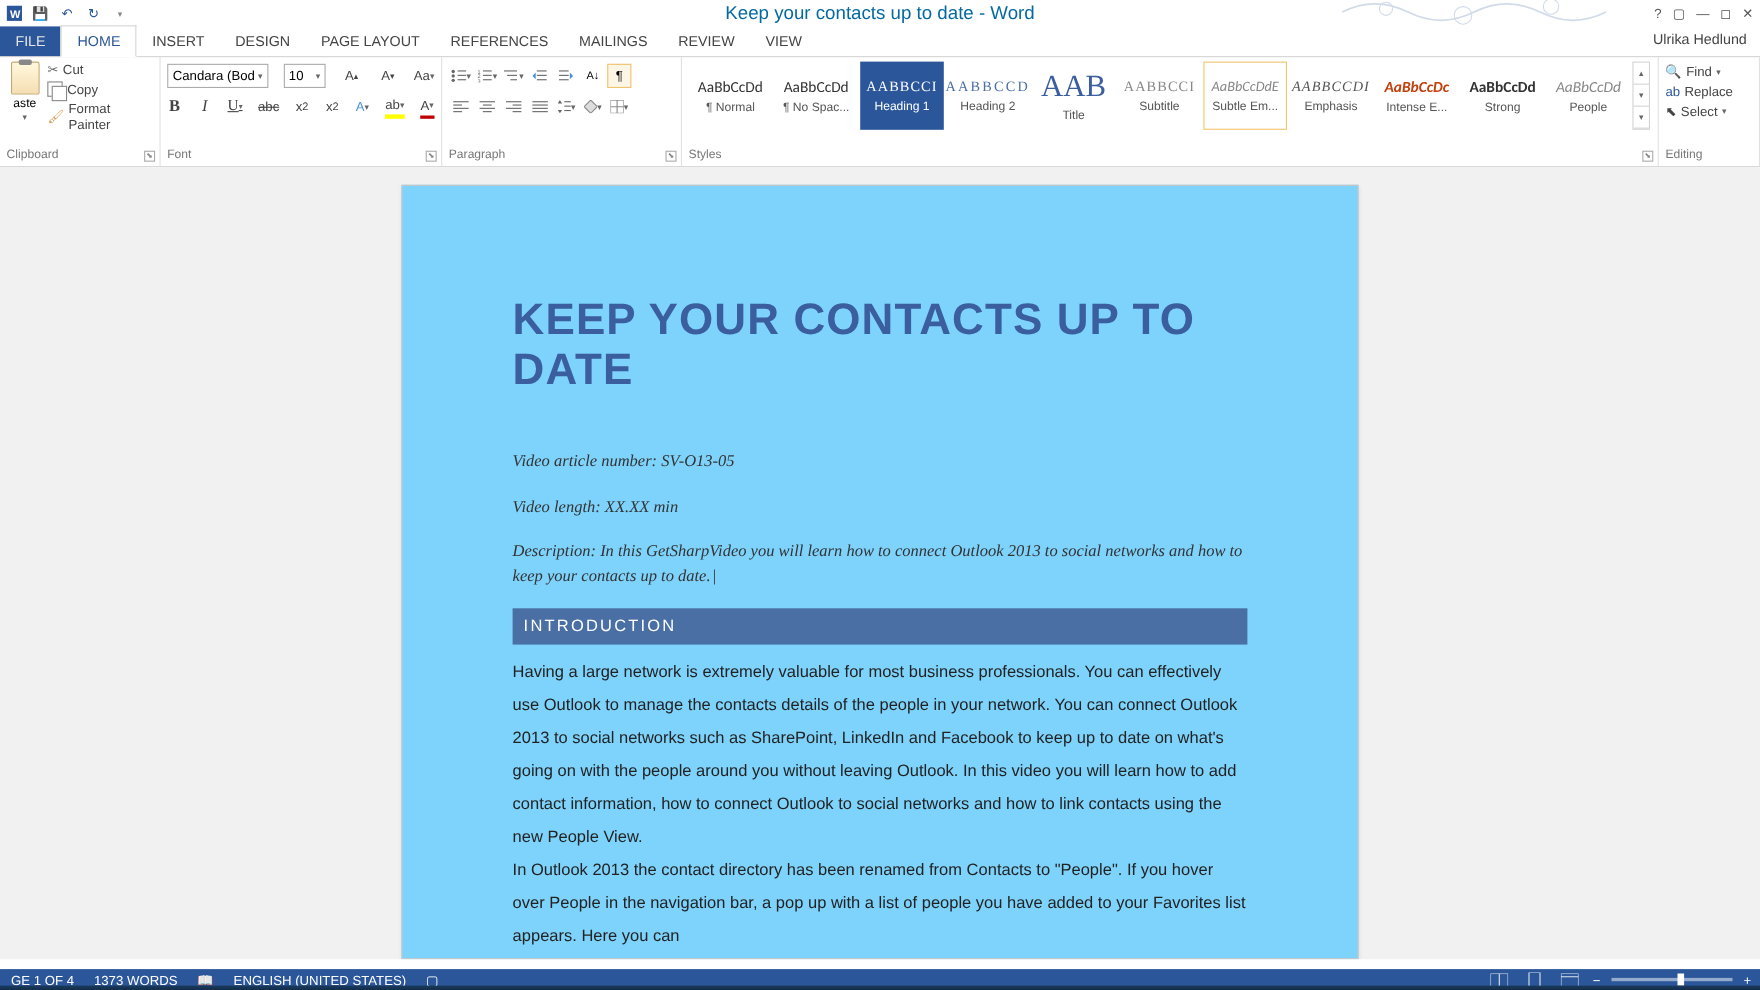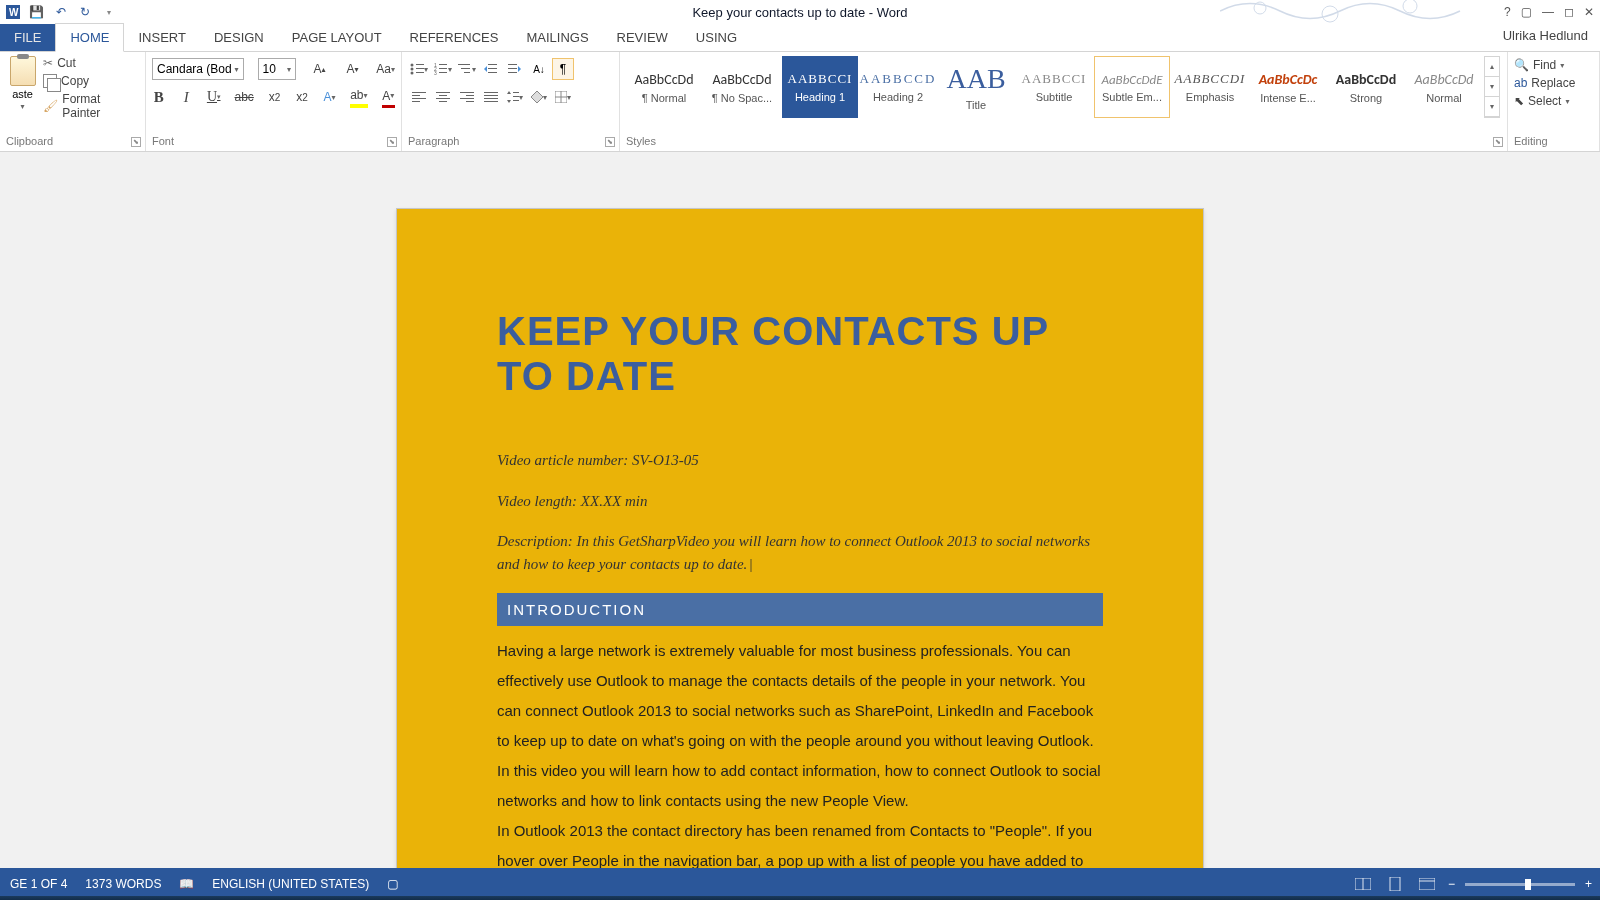--- a/index.html
+++ b/index.html
@@ -2,21 +2,21 @@
 <html><head>
 <meta charset="utf-8">
 <style>
 * { margin: 0; padding: 0; box-sizing: border-box; }
 body { font-family: "Segoe UI", Tahoma, sans-serif; font-size: 12px; background: #fff; overflow: hidden; width: 1600px; height: 900px; position: relative; }
 
 
 .titlebar { height: 24px; background: #fff; display: flex; align-items: center; position: relative; }
 .qat { display: flex; align-items: center; gap: 6px; padding-left: 4px; }
 .qat-icon { width: 18px; height: 18px; display: flex; align-items: center; justify-content: center; color: #2b579a; }
-.title-center { position: absolute; left: 50%; transform: translateX(-50%); color: #0f172a; font-size: 13px; }
+.title-center { position: absolute; left: 50%; transform: translateX(-50%); color: #0369a1; font-size: 17px; }
 .title-right { position: absolute; right: 6px; display: flex; gap: 10px; align-items: center; color: #555; }
 .swirl { position: absolute; right: 120px; top: -4px; width: 260px; height: 30px; opacity: 0.25; }
 
 
 .tabstrip { height: 28px; background: #fff; display: flex; align-items: flex-end; border-bottom: 1px solid #d4d4d4; position: relative; }
 .tab-file { background: #2b579a; color: #e5e5e5; padding: 6px 14px; font-size: 13px; }
 .tab { padding: 6px 14px; font-size: 13px; color: #444; cursor: pointer; }
 .tab.active { color: #2b579a; border: 1px solid #d4d4d4; border-bottom: 1px solid #fff; margin-bottom: -1px; background: #fff; }
 .user-name { position: absolute; right: 12px; top: 4px; color: #444; font-size: 13px; }
 
@@ -69,29 +69,29 @@
 .style-tile.h1 .style-name { color: #fff; }
 .styles-scrollbar { width: 16px; display: flex; flex-direction: column; border: 1px solid #d4d4d4; }
 .styles-scrollbar div { flex: 1; display: flex; align-items: center; justify-content: center; font-size: 8px; color: #666; border-bottom: 1px solid #d4d4d4; }
 
 
 .edit-body { display: flex; flex-direction: column; gap: 4px; padding-top: 4px; }
 .edit-item { display: flex; align-items: center; gap: 4px; font-size: 12px; color: #444; }
 
 
 .doc-area { position: absolute; top: 152px; left: 0; right: 0; bottom: 28px; background: #f1f1f1; padding-top: 16px; display: flex; justify-content: center; overflow: hidden; }
-.page { width: 808px; background: #eab308; border: 1px solid #c6c6c6; box-shadow: 0 2px 4px rgba(0,0,0,0.1); padding: 100px 100px 0 100px; margin-top: 40px; }
+.page { width: 870px; background: #7dd3fc; border: 1px solid #c6c6c6; box-shadow: 0 2px 4px rgba(0,0,0,0.1); padding: 100px 100px 0 100px; }
 .doc-title { font-family: Candara, "Segoe UI", sans-serif; font-size: 40px; color: #3b5e9e; letter-spacing: 1px; margin-bottom: 50px; }
 .meta { font-family: Candara, Georgia, serif; font-style: italic; font-size: 15px; color: #333; margin-bottom: 18px; line-height: 1.5; }
 .section-hdr { background: #4a6fa5; color: #fff; font-family: Candara, "Segoe UI", sans-serif; letter-spacing: 2px; font-size: 15px; padding: 8px 10px; margin-top: 12px; margin-bottom: 10px; }
 .body-text { font-family: Candara, "Segoe UI", sans-serif; font-size: 15px; color: #222; line-height: 2; }
 .cursor-mark::after { content: "|"; font-style: normal; color: #333; margin-left: 2px; }
 
 
-.statusbar { position: absolute; bottom: 0; left: 0; right: 0; height: 32px; background: #2b579a; color: #fff; display: flex; align-items: center; font-size: 12px; }
+.statusbar { position: absolute; bottom: 0; left: 0; right: 0; height: 19px; background: #2b579a; color: #fff; display: flex; align-items: center; font-size: 12px; }
 .status-left { display: flex; gap: 18px; padding-left: 10px; align-items: center; }
 .status-right { margin-left: auto; display: flex; align-items: center; gap: 10px; padding-right: 8px; }
 .view-btn { width: 22px; height: 18px; display: flex; align-items: center; justify-content: center; opacity: 0.85; }
 .zoom-slider { width: 110px; height: 3px; background: rgba(255,255,255,0.5); position: relative; }
 .zoom-slider::before { content: ""; position: absolute; left: 55%; top: -4px; width: 6px; height: 11px; background: #fff; }
 
 
 .taskbar { position: absolute; bottom: -4px; left: 0; right: 0; height: 8px; background: linear-gradient(#1a3a5c,#0d2138); }
 </style>
 </head>
@@ -128,21 +128,21 @@
 
 <div class="tabstrip">
   <div class="tab-file">FILE</div>
   <div class="tab active">HOME</div>
   <div class="tab">INSERT</div>
   <div class="tab">DESIGN</div>
   <div class="tab">PAGE LAYOUT</div>
   <div class="tab">REFERENCES</div>
   <div class="tab">MAILINGS</div>
   <div class="tab">REVIEW</div>
-  <div class="tab">USING</div>
+  <div class="tab">VIEW</div>
   <div class="user-name">Ulrika Hedlund</div>
 </div>
 
 <div class="ribbon">
 
   <div class="group" style="width:146px;">
     <div class="clip-body">
       <div class="paste-big">
         <div class="paste-icon"></div>
         <span style="font-size:11px;">aste</span>
@@ -349,21 +349,21 @@
         <div class="style-tile ">
           <div class="style-preview" style="font-size: 14px; font-family: Calibri; color: #c2410c; font-weight: bold; font-style: italic;">AaBbCcDc</div>
           <div class="style-name">Intense E...</div>
         </div>
         <div class="style-tile ">
           <div class="style-preview" style="font-size: 14px; font-family: Calibri; color: rgb(51, 51, 51); font-weight: bold; font-style: normal;">AaBbCcDd</div>
           <div class="style-name">Strong</div>
         </div>
         <div class="style-tile ">
           <div class="style-preview" style="font-size: 14px; font-family: Calibri; color: rgb(136, 136, 136); font-weight: normal; font-style: italic;">AaBbCcDd</div>
-          <div class="style-name">Normal</div>
+          <div class="style-name">People</div>
         </div>
         <div class="styles-scrollbar">
           <div>▴</div>
           <div>▾</div>
           <div>▾</div>
         </div>
       </div>
     <div class="group-label">Styles</div>
     <div class="group-launcher">⬊</div>
   </div>

